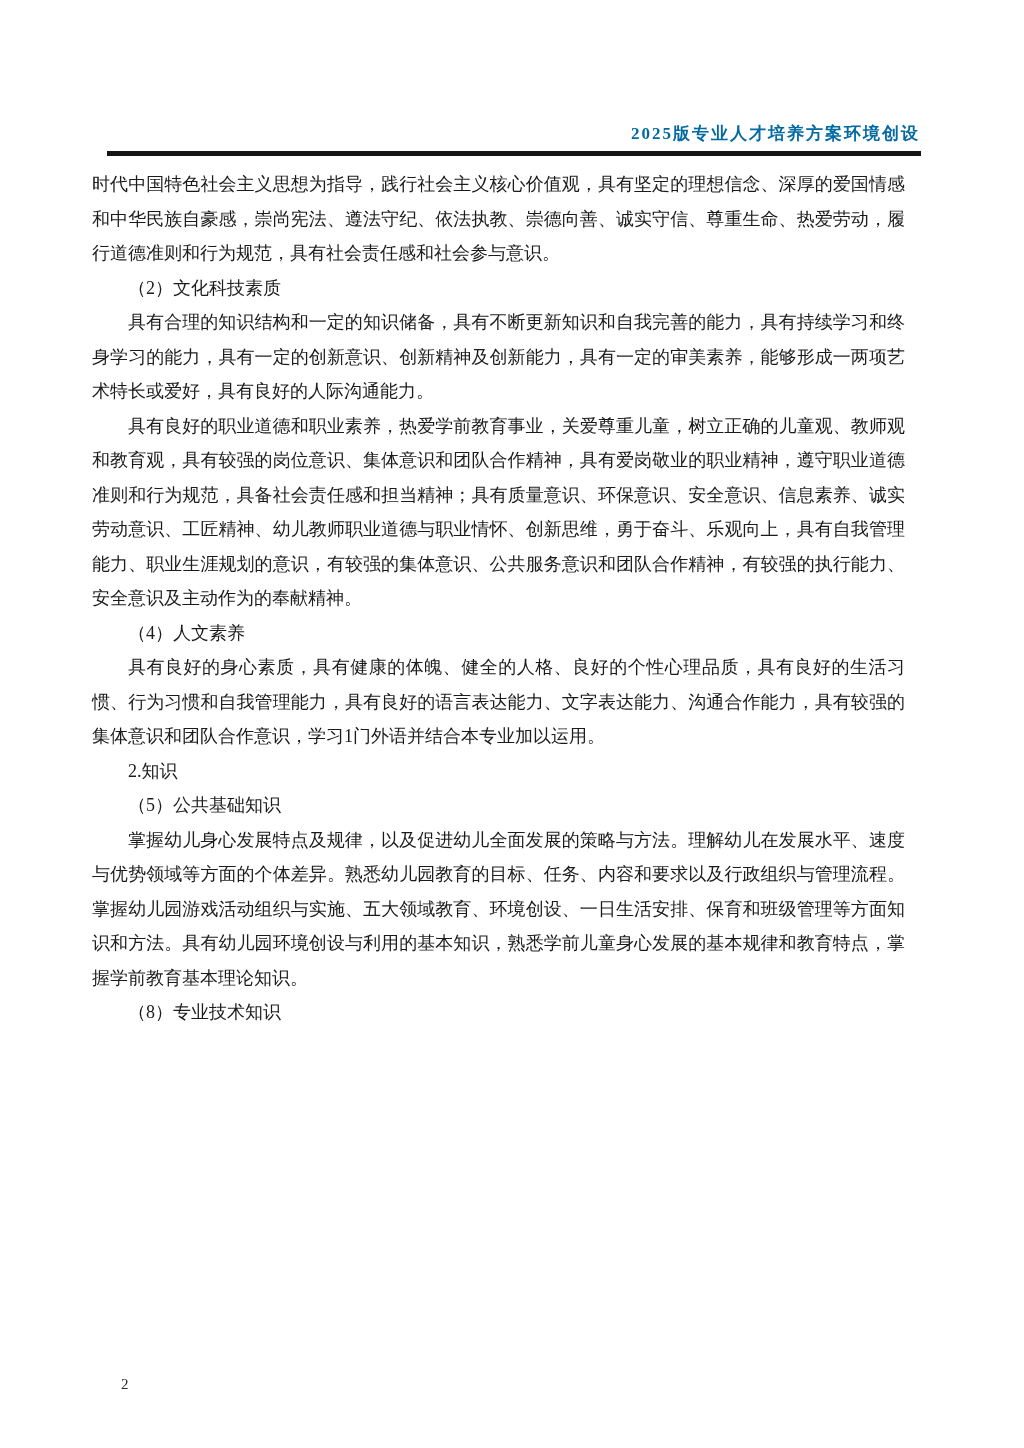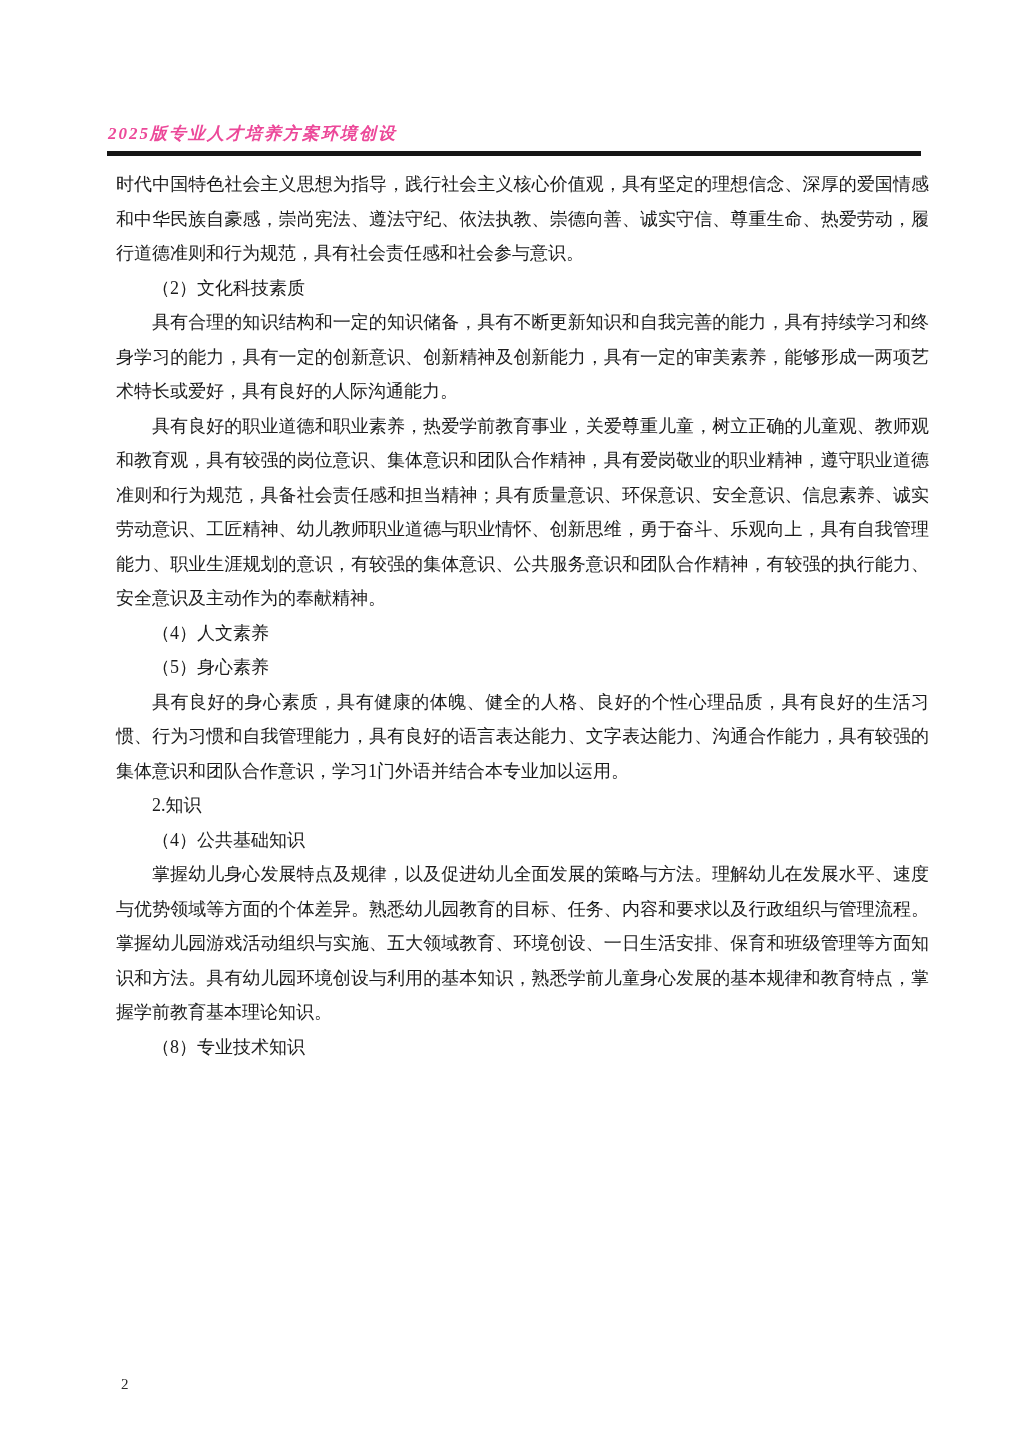--- a/index.html
+++ b/index.html
@@ -12,41 +12,40 @@
     font-family: "Liberation Serif", "DejaVu Serif", serif;
     color: #1b1b1b;
     overflow: hidden;
   }
   .page-header {
     position: absolute;
     top: 122px;
     left: 108px;
     right: 104px;
     display: flex;
-    justify-content: flex-start;
+    justify-content: flex-end;
     align-items: flex-end;
     font-size: 17px;
     font-weight: bold;
-    font-style: italic;
     letter-spacing: 2px;
-    color: #ec4899;
+    color: #0369a1;
   }
   .header-rule {
     position: absolute;
     top: 151px;
     left: 107px;
     right: 103px;
     height: 3px;
     border-top: 3px solid #151515;
     border-bottom: 2px solid #151515;
   }
   .doc-body {
     position: absolute;
     top: 167px;
-    left: 116px;
+    left: 92px;
     width: 813px;
     font-size: 18px;
     line-height: 34.5px;
     text-align: justify;
     color: #1b1b1b;
   }
   .doc-body p { margin: 0; padding: 0; text-indent: 2em; }
   .doc-body p.cont { text-indent: 0; }
   .page-number {
     position: absolute;
@@ -67,23 +66,22 @@
   </header>
 
   <div class="header-rule"></div>
 
   <main class="doc-body">
     <p class="cont">时代中国特色社会主义思想为指导，践行社会主义核心价值观，具有坚定的理想信念、深厚的爱国情感和中华民族自豪感，崇尚宪法、遵法守纪、依法执教、崇德向善、诚实守信、尊重生命、热爱劳动，履行道德准则和行为规范，具有社会责任感和社会参与意识。</p>
     <p>（2）文化科技素质</p>
     <p>具有合理的知识结构和一定的知识储备，具有不断更新知识和自我完善的能力，具有持续学习和终身学习的能力，具有一定的创新意识、创新精神及创新能力，具有一定的审美素养，能够形成一两项艺术特长或爱好，具有良好的人际沟通能力。</p>
     <p>具有良好的职业道德和职业素养，热爱学前教育事业，关爱尊重儿童，树立正确的儿童观、教师观和教育观，具有较强的岗位意识、集体意识和团队合作精神，具有爱岗敬业的职业精神，遵守职业道德准则和行为规范，具备社会责任感和担当精神；具有质量意识、环保意识、安全意识、信息素养、诚实劳动意识、工匠精神、幼儿教师职业道德与职业情怀、创新思维，勇于奋斗、乐观向上，具有自我管理能力、职业生涯规划的意识，有较强的集体意识、公共服务意识和团队合作精神，有较强的执行能力、安全意识及主动作为的奉献精神。</p>
     <p>（4）人文素养</p>
-    <p>（5）身心素养</p>
     <p>具有良好的身心素质，具有健康的体魄、健全的人格、良好的个性心理品质，具有良好的生活习惯、行为习惯和自我管理能力，具有良好的语言表达能力、文字表达能力、沟通合作能力，具有较强的集体意识和团队合作意识，学习1门外语并结合本专业加以运用。</p>
     <p>2.知识</p>
-    <p>（4）公共基础知识</p>
+    <p>（5）公共基础知识</p>
     <p>掌握幼儿身心发展特点及规律，以及促进幼儿全面发展的策略与方法。理解幼儿在发展水平、速度与优势领域等方面的个体差异。熟悉幼儿园教育的目标、任务、内容和要求以及行政组织与管理流程。掌握幼儿园游戏活动组织与实施、五大领域教育、环境创设、一日生活安排、保育和班级管理等方面知识和方法。具有幼儿园环境创设与利用的基本知识，熟悉学前儿童身心发展的基本规律和教育特点，掌握学前教育基本理论知识。</p>
     <p>（8）专业技术知识</p>
   </main>
 
   <div class="page-number">2</div>
 
 </div>
 
 </body></html>

